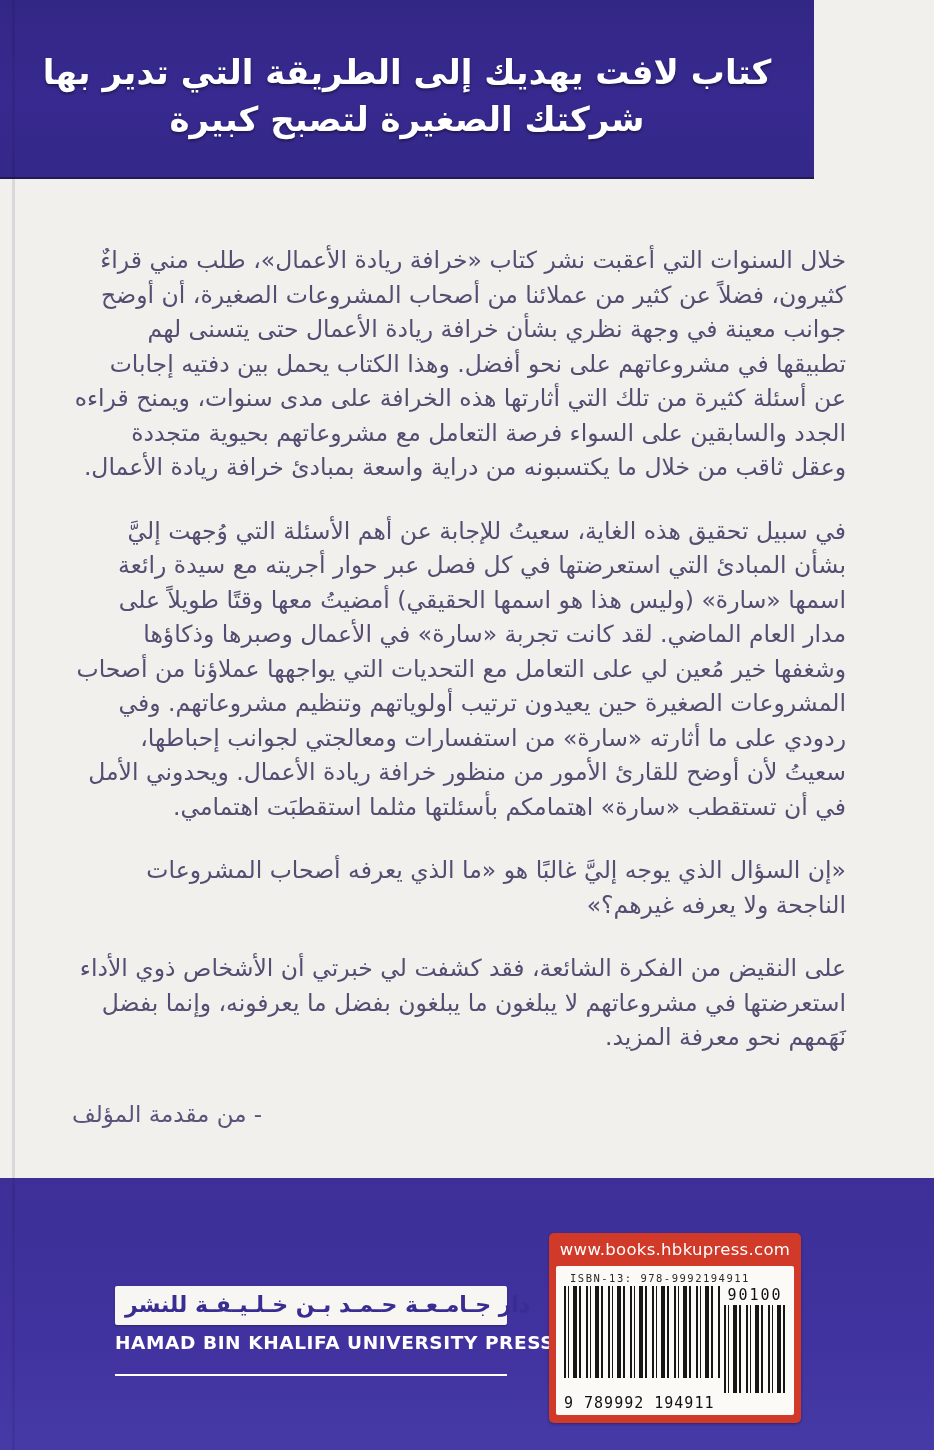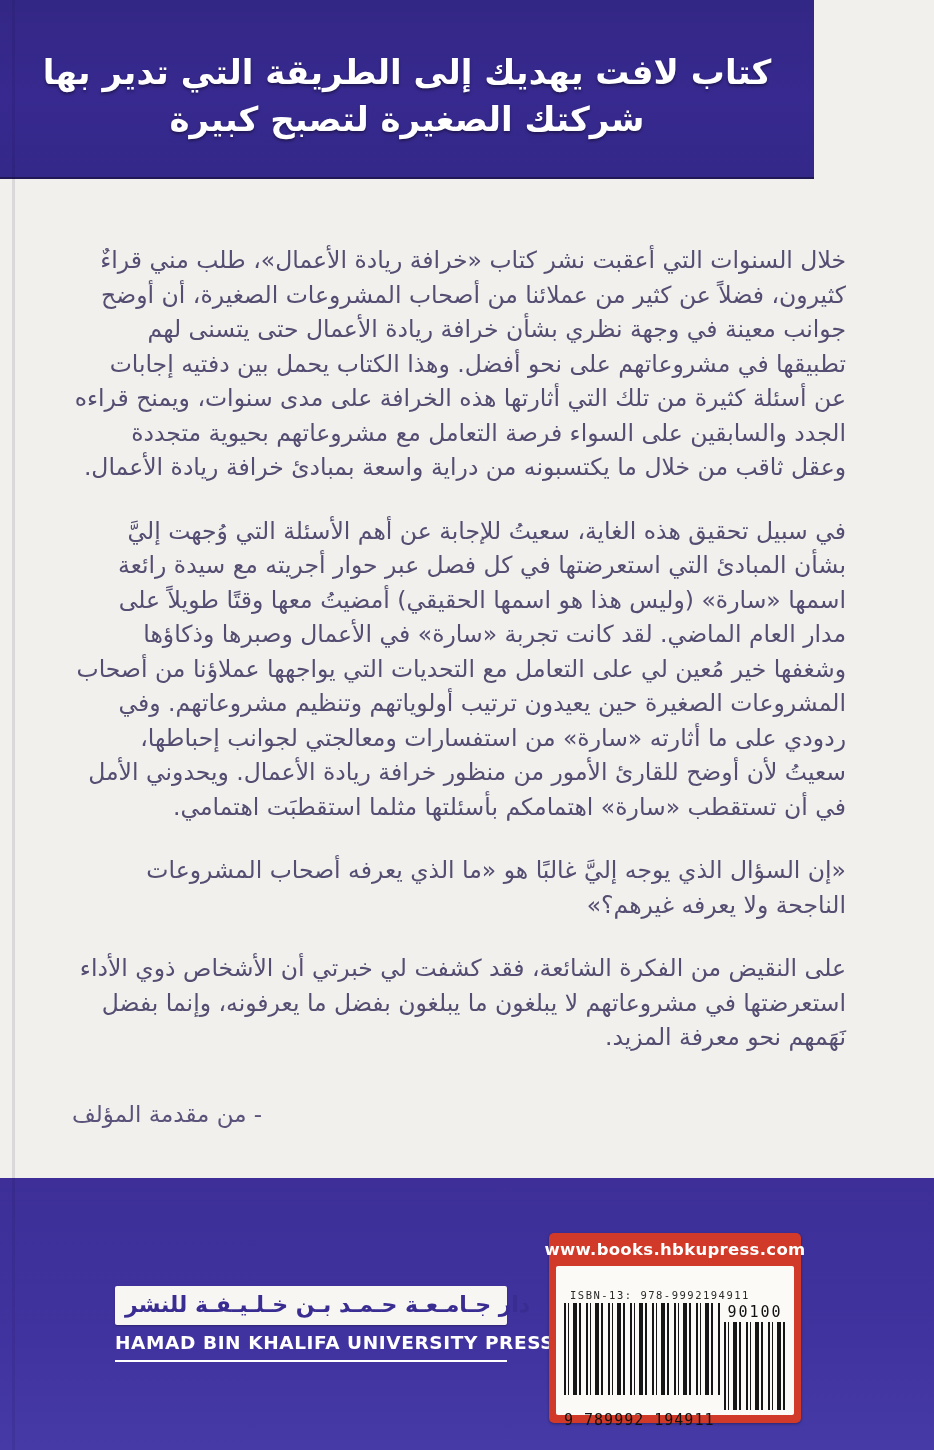--- a/index.html
+++ b/index.html
@@ -88,45 +88,45 @@
     white-space:nowrap;
   }
   .pub-en{
     margin-top:7px;
     color:#ffffff;
     font-weight:bold;
     font-size:18.5px;
     letter-spacing:0.6px;
     text-align:left;
     white-space:nowrap;
-    padding-bottom:7px;
+    padding-bottom:21px;
     border-bottom:2px solid #ffffff;
   }
 
   
   .barcode-block{
     position:absolute;left:549px;top:55px;width:252px;height:190px;
     background:#d13a28;
     border-radius:5px;
     box-shadow:0 1px 3px rgba(0,0,0,0.35);
   }
   .url-band{
     height:33px;
     display:flex;align-items:center;justify-content:center;
     color:#ffffff;
-    font-weight:bold;
+    font-weight:normal;
     font-size:16.5px;
     letter-spacing:0.3px;
   }
   .barcode-inner{
     position:absolute;left:7px;right:7px;top:33px;bottom:8px;
     background:#fbfaf7;
     border-radius:2px;
     box-sizing:border-box;
-    padding:22px 8px 4px 8px;
+    padding:5px 8px 4px 8px;
   }
   .isbn-label{
     font-family:"DejaVu Sans Mono","Liberation Mono",monospace;
     font-size:10.5px;
     letter-spacing:1.5px;
     color:#2a2a2a;
     margin:1px 0 2px 6px;
     white-space:nowrap;
   }
   .barcode-row{

